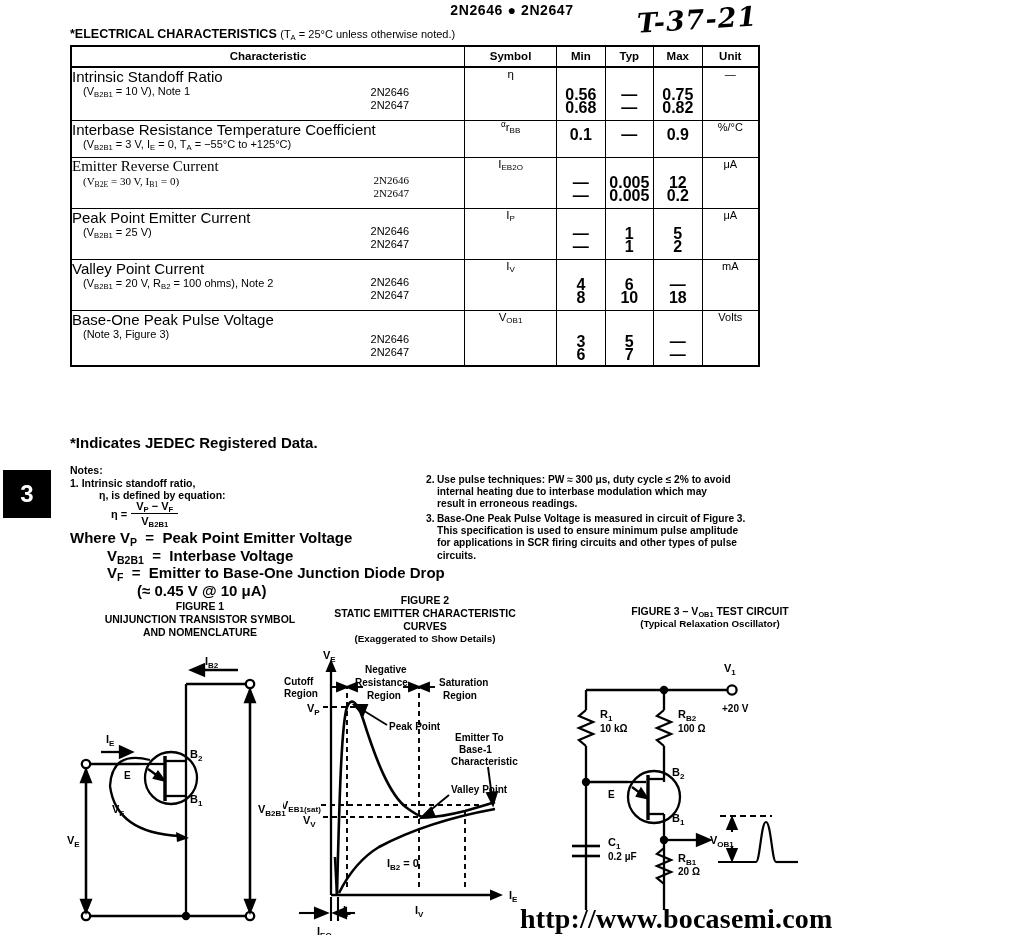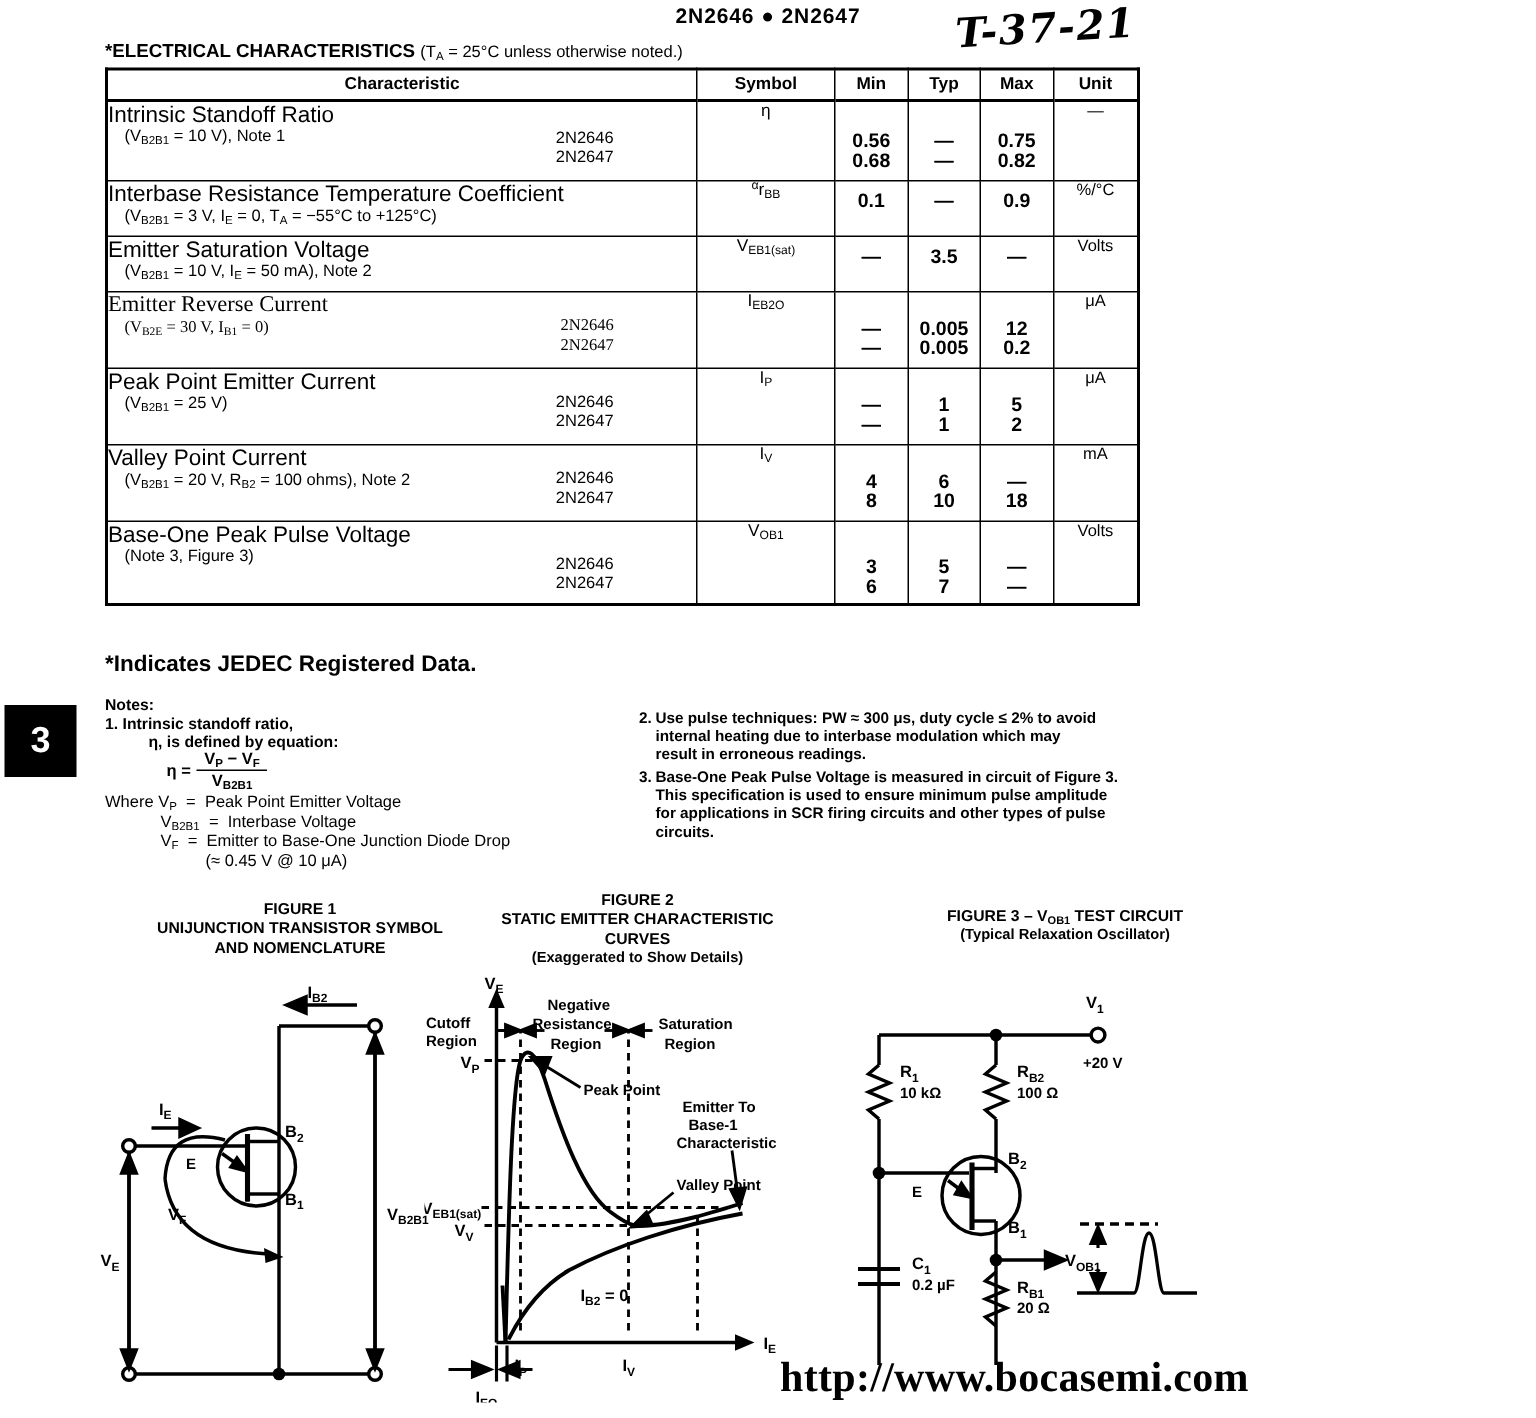--- a/index.html
+++ b/index.html
@@ -45,35 +45,35 @@
   }
   .c-char{width:398px;}
   .c-sym{width:92px;}
   .c-num{width:48px;}
   .c-unit{width:56px;margin-left:40px;}
   .char-cell{position:relative;padding:4px 4px 4px 7px;}
   .char-name{font-size:15px;}
   .char-cond{font-size:11px;padding-left:11px;}
   .char-pn{position:absolute;right:55px;font-size:11px;white-space:nowrap;}
   .sym-cell{text-align:center;font-size:11.5px;padding-top:4px;}
-  .num-cell{text-align:center;font-size:13px;font-weight:bold;position:relative;margin-top:20px;}
+  .num-cell{text-align:center;font-size:16px;font-weight:bold;position:relative;margin-top:20px;}
   .unit-cell{text-align:center;font-size:11px;padding-top:4px;}
   .stack{position:absolute;left:0;width:100%;text-align:center;}
 
   
   #jedec-note{top:434px;left:70px;font-size:15px;font-weight:bold;}
   #notes-head{top:464px;left:70px;font-size:10.5px;font-weight:bold;}
   #note1-a{top:477px;left:70px;font-size:10.5px;font-weight:bold;}
   #note1-b{top:489px;left:99px;font-size:10.5px;font-weight:bold;}
   #eta-eq{top:500px;left:110px;font-size:11px;font-weight:bold;}
   #eta-eq table{border-collapse:collapse;}
   #eta-eq .num{border-bottom:1.6px solid #000;padding:0 5px 1px;text-align:center;}
   #eta-eq .den{padding:1px 5px 0;text-align:center;}
   #eta-eq .lhs{padding-right:4px;vertical-align:middle;}
-  #where-block{top:529px;left:70px;font-size:11px;font-weight:normal;line-height:1.18;}
+  #where-block{top:529px;left:70px;font-size:15px;font-weight:bold;line-height:1.18;}
   #where-block .ind{padding-left:37px;}
   #where-block .ind2{padding-left:67px;}
 
   #note2{top:474px;left:437px;width:300px;font-size:10.2px;font-weight:bold;line-height:1.2;}
   #note3{top:513px;left:437px;width:310px;font-size:10.2px;font-weight:bold;line-height:1.2;}
   .note-num{position:absolute;left:-11px;}
   .note-body{display:block;}
 
   
   #page-tab{
@@ -161,37 +161,20 @@
         </td>
         <td class="num-cell">
           <div style="padding-top:5px">—</div>
         </td>
         <td class="num-cell">
           <div style="padding-top:5px">0.9</div>
         </td>
         <td class="unit-cell">%/°C</td>
       </tr>
       <tr>
-        <td class="char-cell" style="height: 36px;">
-          <div class="char-name">Emitter Saturation Voltage</div>
-          <div class="char-cond">(V<sub>B2B1</sub> = 10 V, I<sub>E</sub> = 50 mA), Note 2</div>
-        </td>
-        <td class="sym-cell">V<sub>EB1(sat)</sub></td>
-        <td class="num-cell">
-          <div style="padding-top:5px">—</div>
-        </td>
-        <td class="num-cell">
-          <div style="padding-top:5px">3.5</div>
-        </td>
-        <td class="num-cell">
-          <div style="padding-top:5px">—</div>
-        </td>
-        <td class="unit-cell">Volts</td>
-      </tr>
-      <tr>
         <td class="char-cell" style="height: 50px; font-family: Liberation Serif, serif;">
           <div class="char-name">Emitter Reverse Current</div>
           <div class="char-cond">(V<sub>B2E</sub> = 30 V, I<sub>B1</sub> = 0)</div>
           <div class="char-pn" style="top:16px">2N2646</div>
           <div class="char-pn" style="top:29px">2N2647</div>
         </td>
         <td class="sym-cell">I<sub>EB2O</sub></td>
         <td class="num-cell">
           <div class="stack" style="top:16px">—</div>
           <div class="stack" style="top:29px">—</div>

